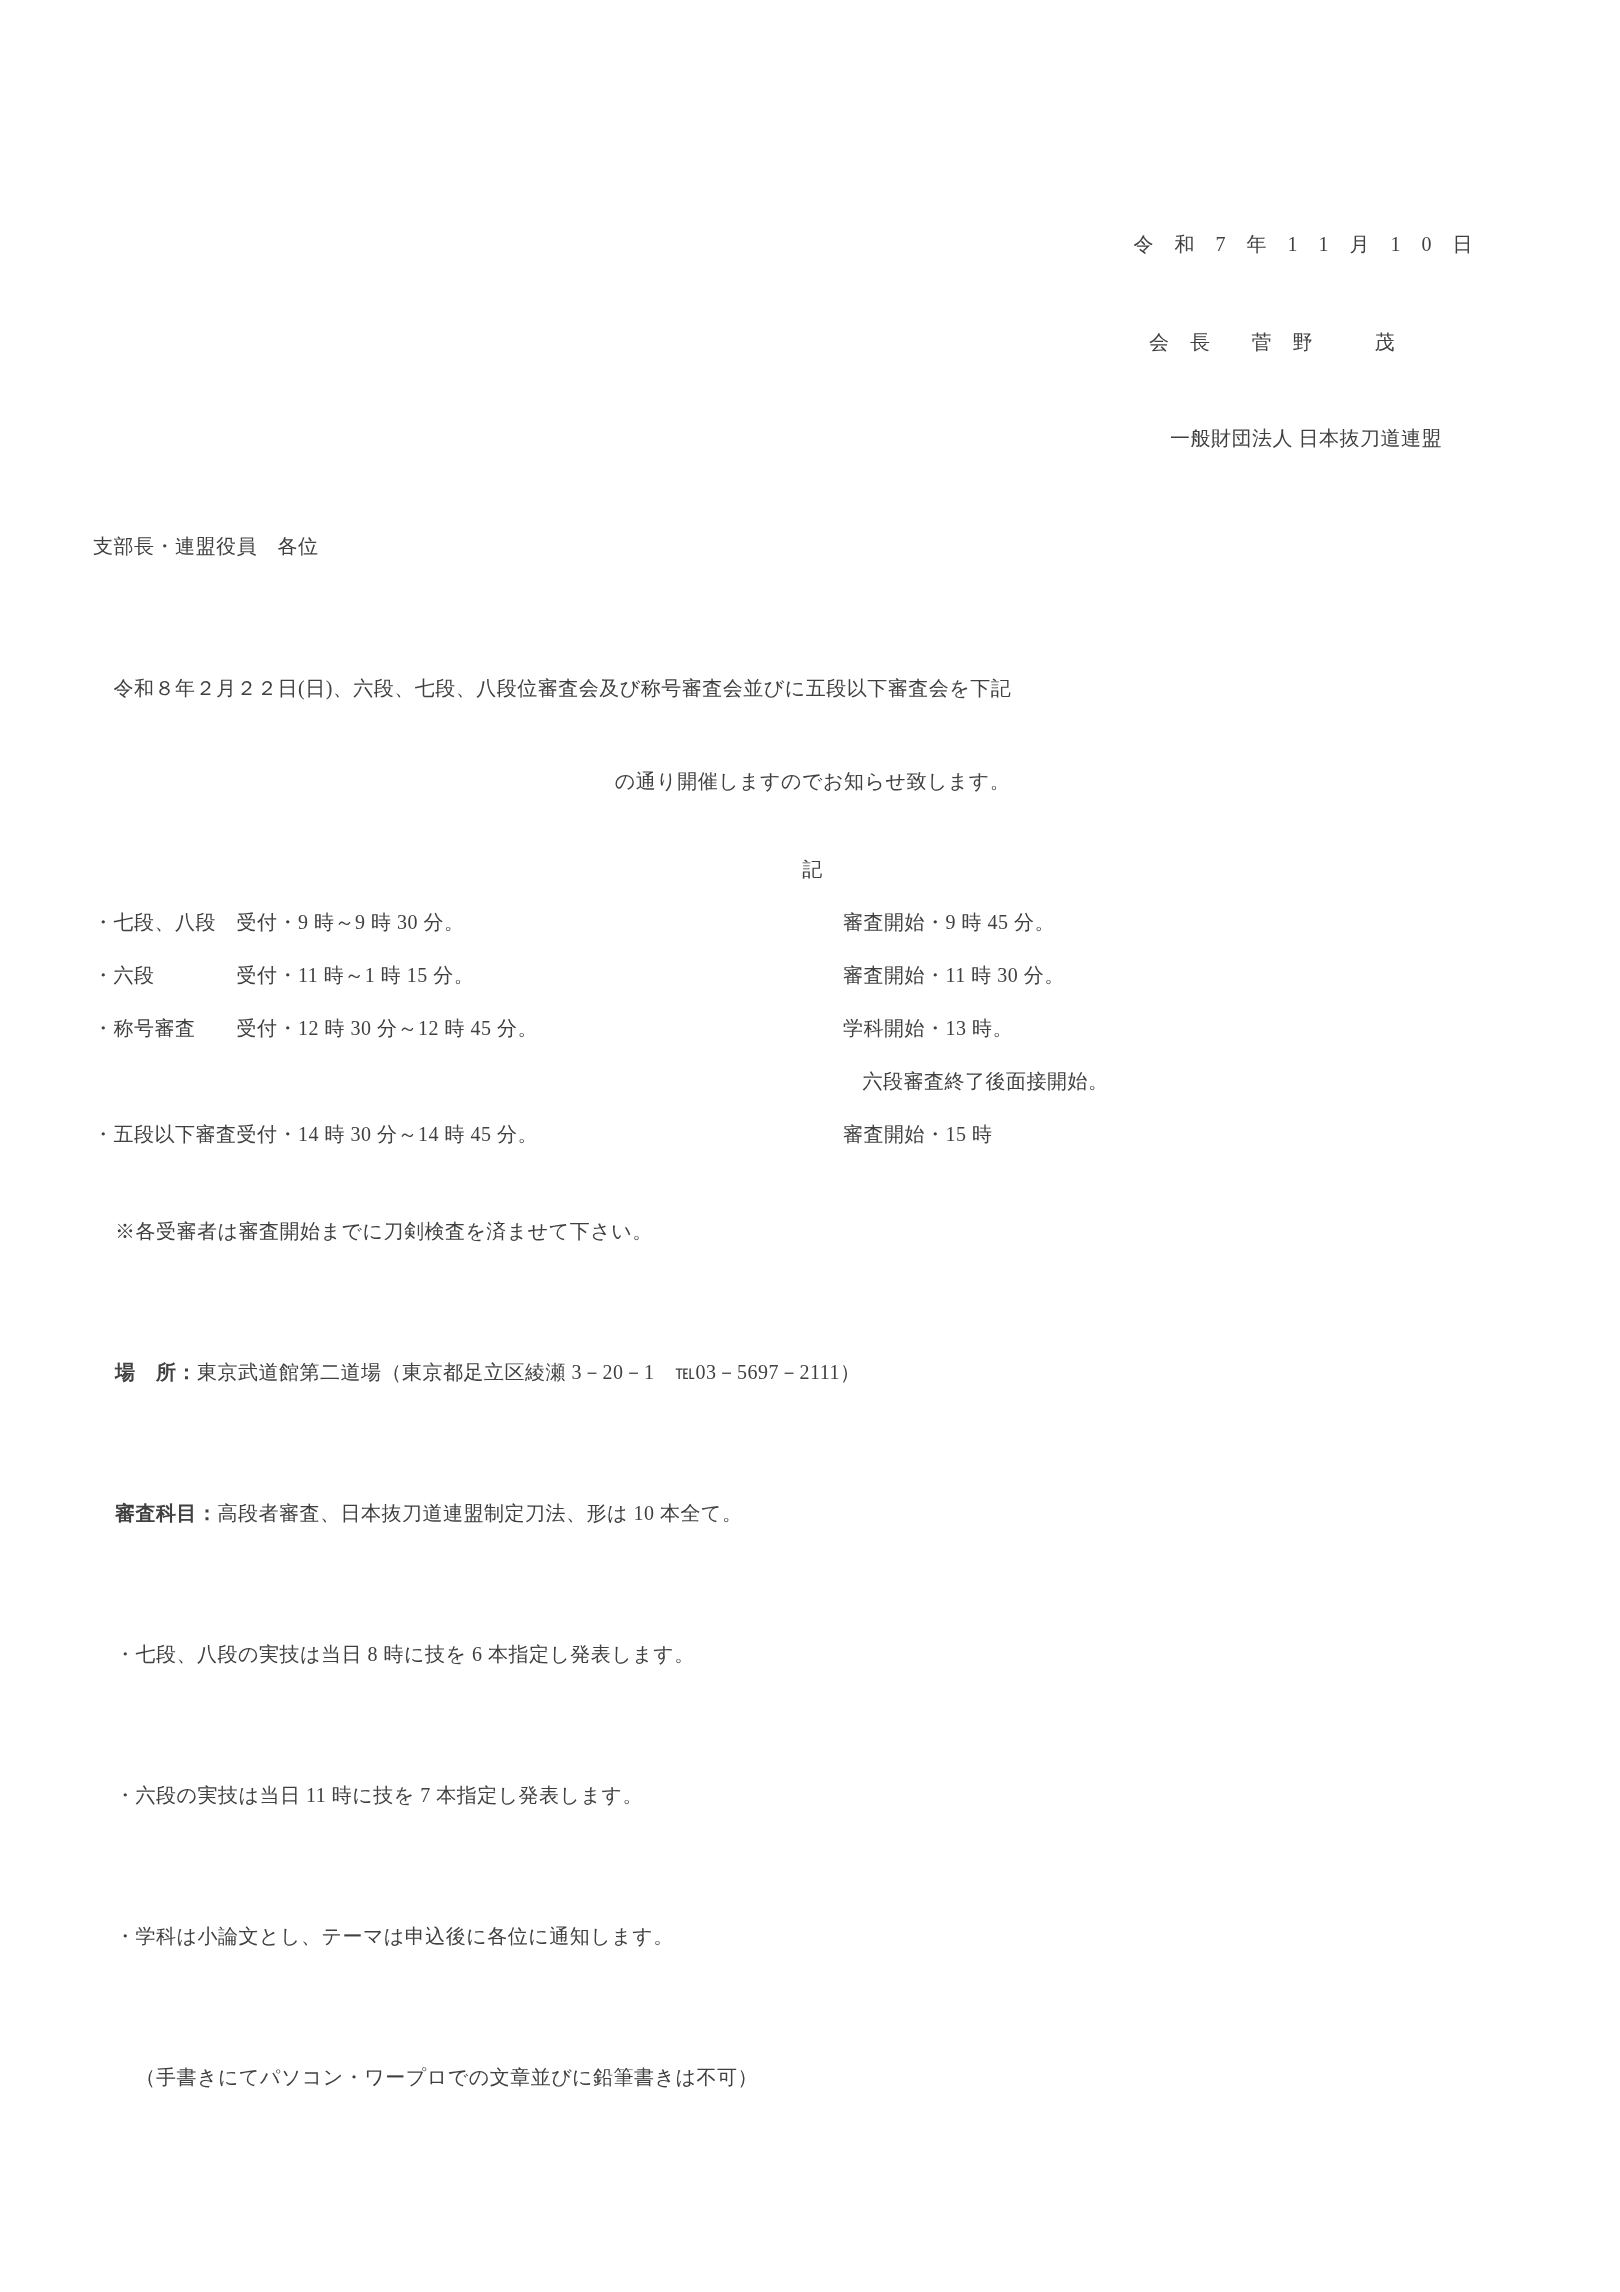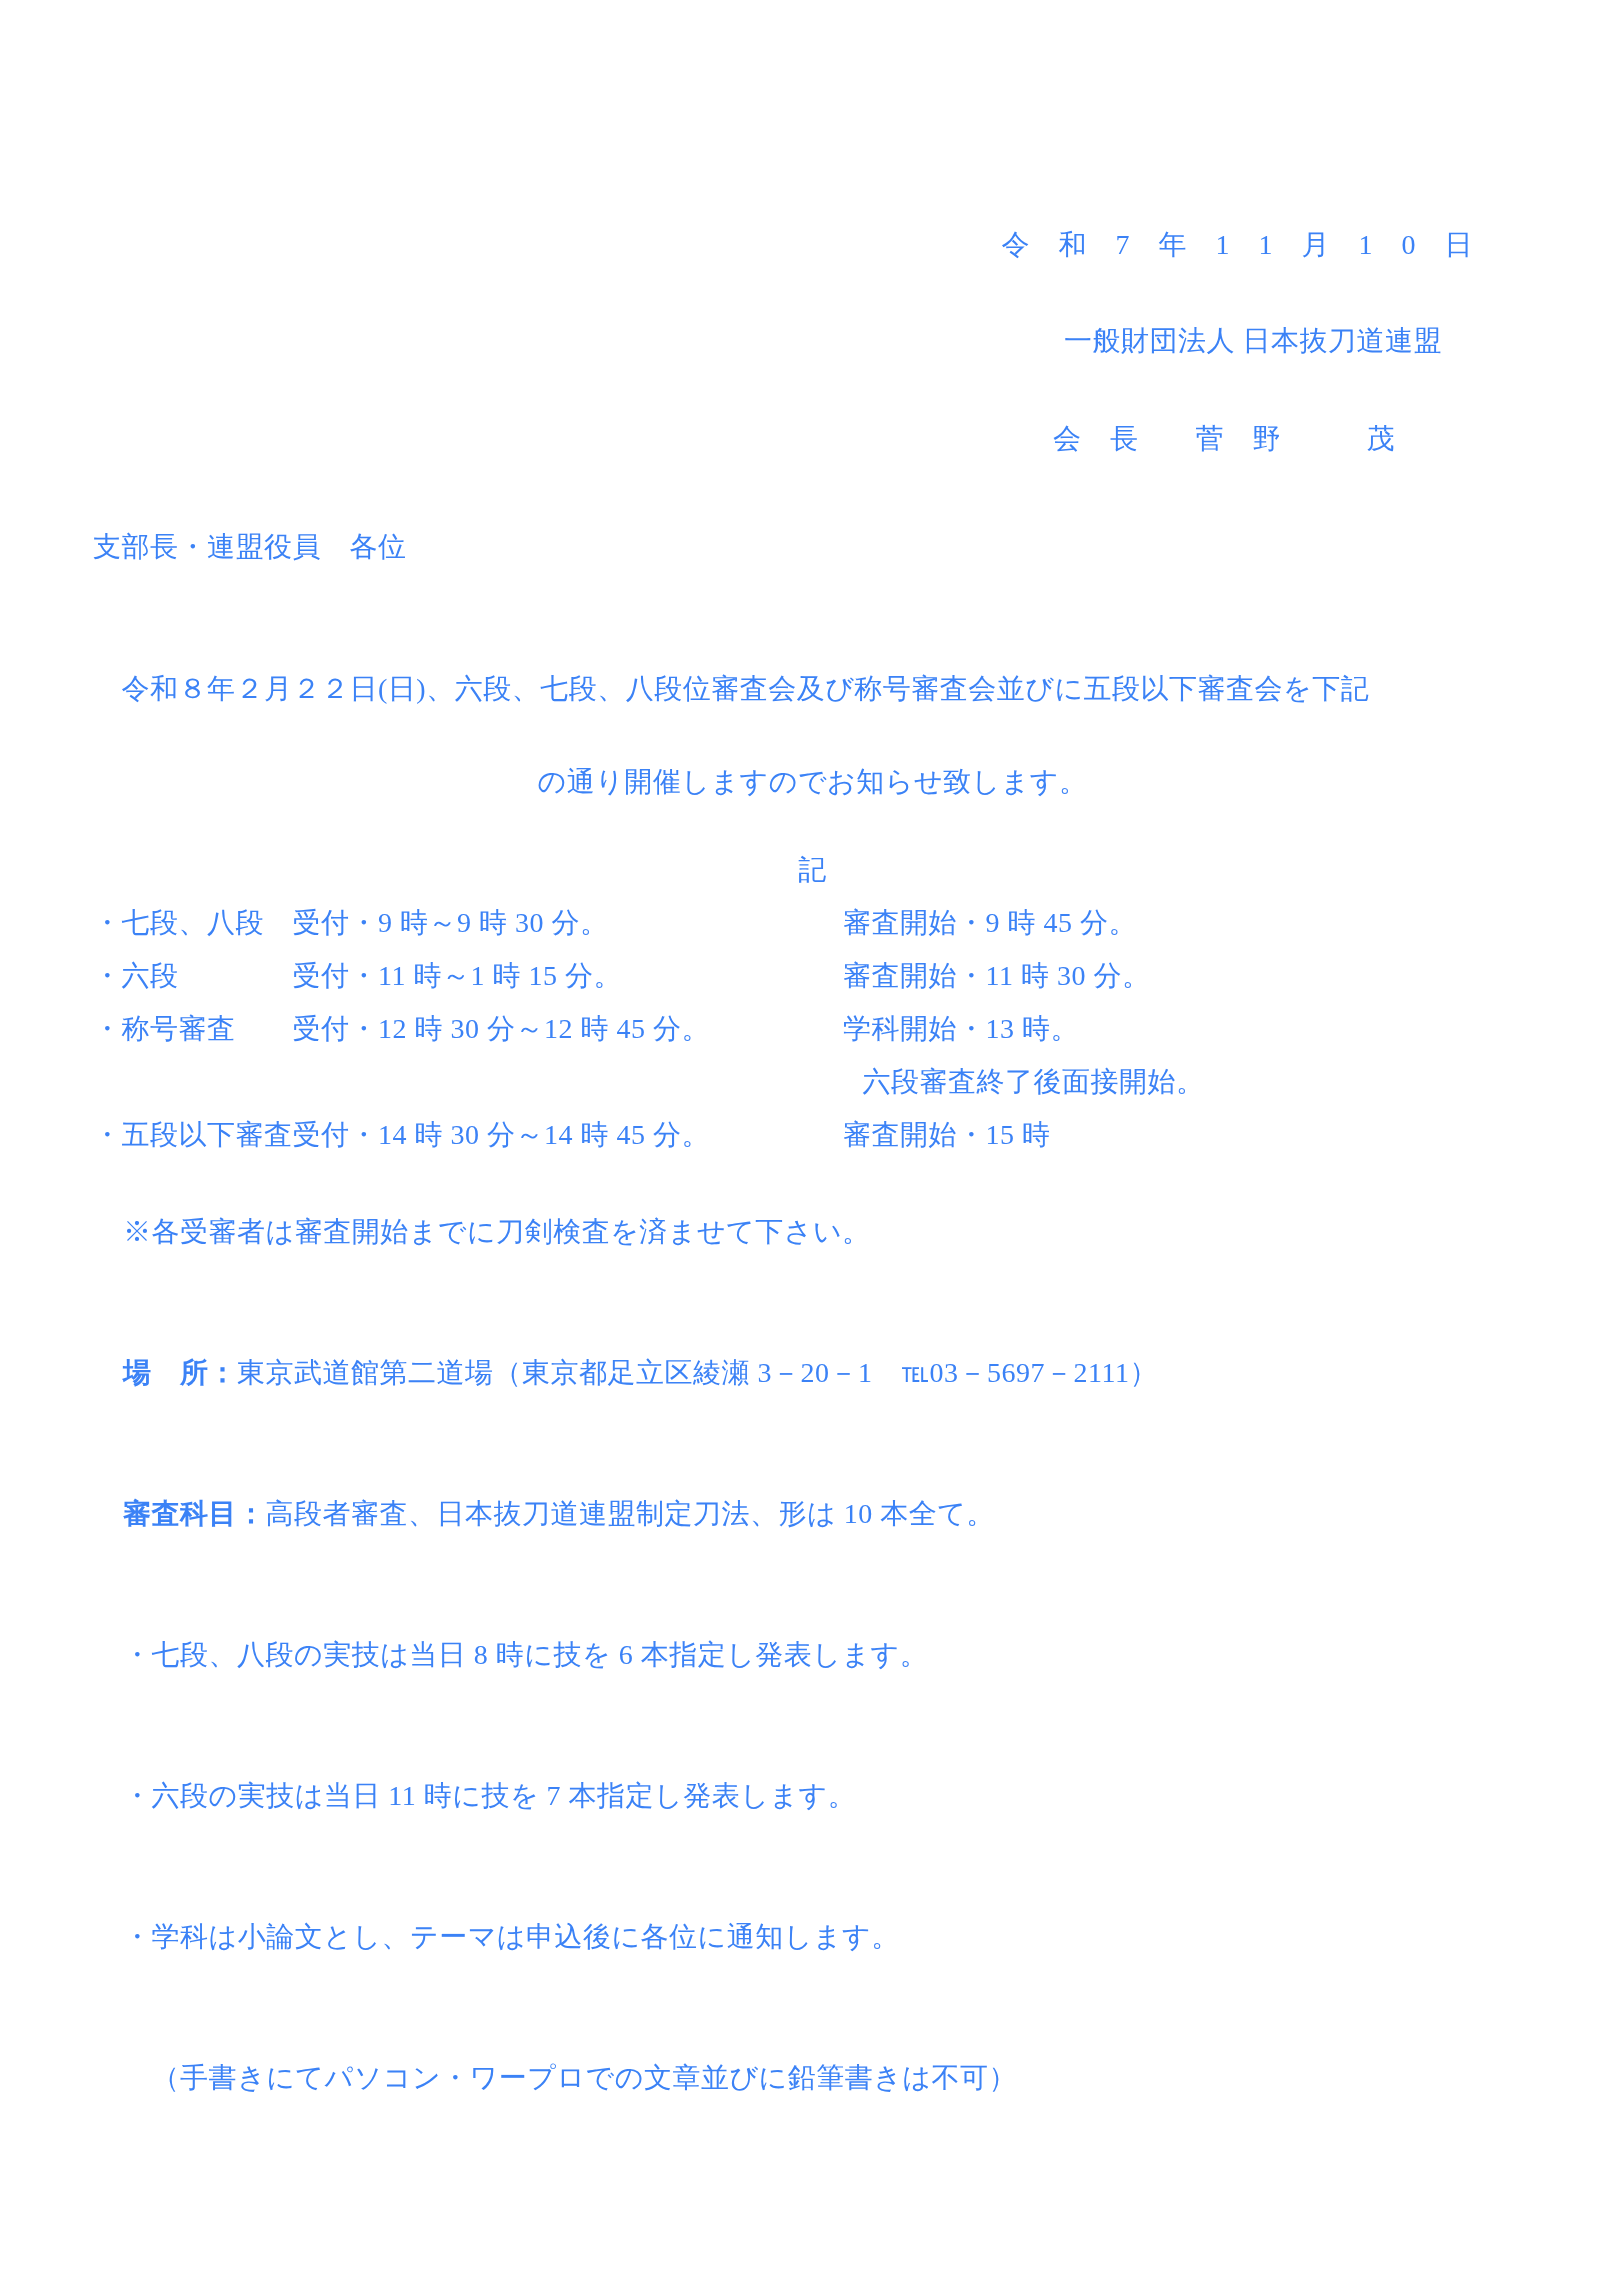--- a/index.html
+++ b/index.html
@@ -5,23 +5,23 @@
   html, body {
     margin: 0;
     padding: 0;
     background: #ffffff;
   }
   .page {
     position: relative;
     width: 1620px;
     height: 2293px;
     background: #ffffff;
-    color: #3b82f6;
+    color: #404040;
     font-family: "Liberation Serif", "DejaVu Serif", serif;
-    font-size: 28px;
+    font-size: 20px;
     letter-spacing: 0.5px;
     overflow: hidden;
     box-sizing: border-box;
     padding: 218px 88px 0 93px;
   }
   .line { line-height: 53px; white-space: pre; }
   .date  { text-align: right; padding-right: 59px; }
   .org   { text-align: right; padding-right: 90px;  margin-top: 43px; }
   .pres  { text-align: right; padding-right: 137px; margin-top: 45px; }
   .addr  { margin-top: 55px; }
@@ -35,22 +35,22 @@
   .r-indent .sched-right { padding-left: 19.6px; }
   .body-line { line-height: 47px; white-space: pre; }
   .bold { font-weight: bold; }
 </style>
 </head>
 <body>
 
 <div class="page">
 
   <div class="line date">令　和　7　年　1　1　月　1　0　日</div>
+  <div class="line pres">会　長　　菅　野　　　茂</div>
   <div class="line org">一般財団法人 日本抜刀道連盟</div>
-  <div class="line pres">会　長　　菅　野　　　茂</div>
 
   <div class="line addr">支部長・連盟役員　各位</div>
 
   <div class="line intro1">　令和８年２月２２日(日)、六段、七段、八段位審査会及び称号審査会並びに五段以下審査会を下記</div>
   <div class="line intro2">の通り開催しますのでお知らせ致します。</div>
 
   <div class="line ki">記</div>
 
 
   <div class="sched-row">

